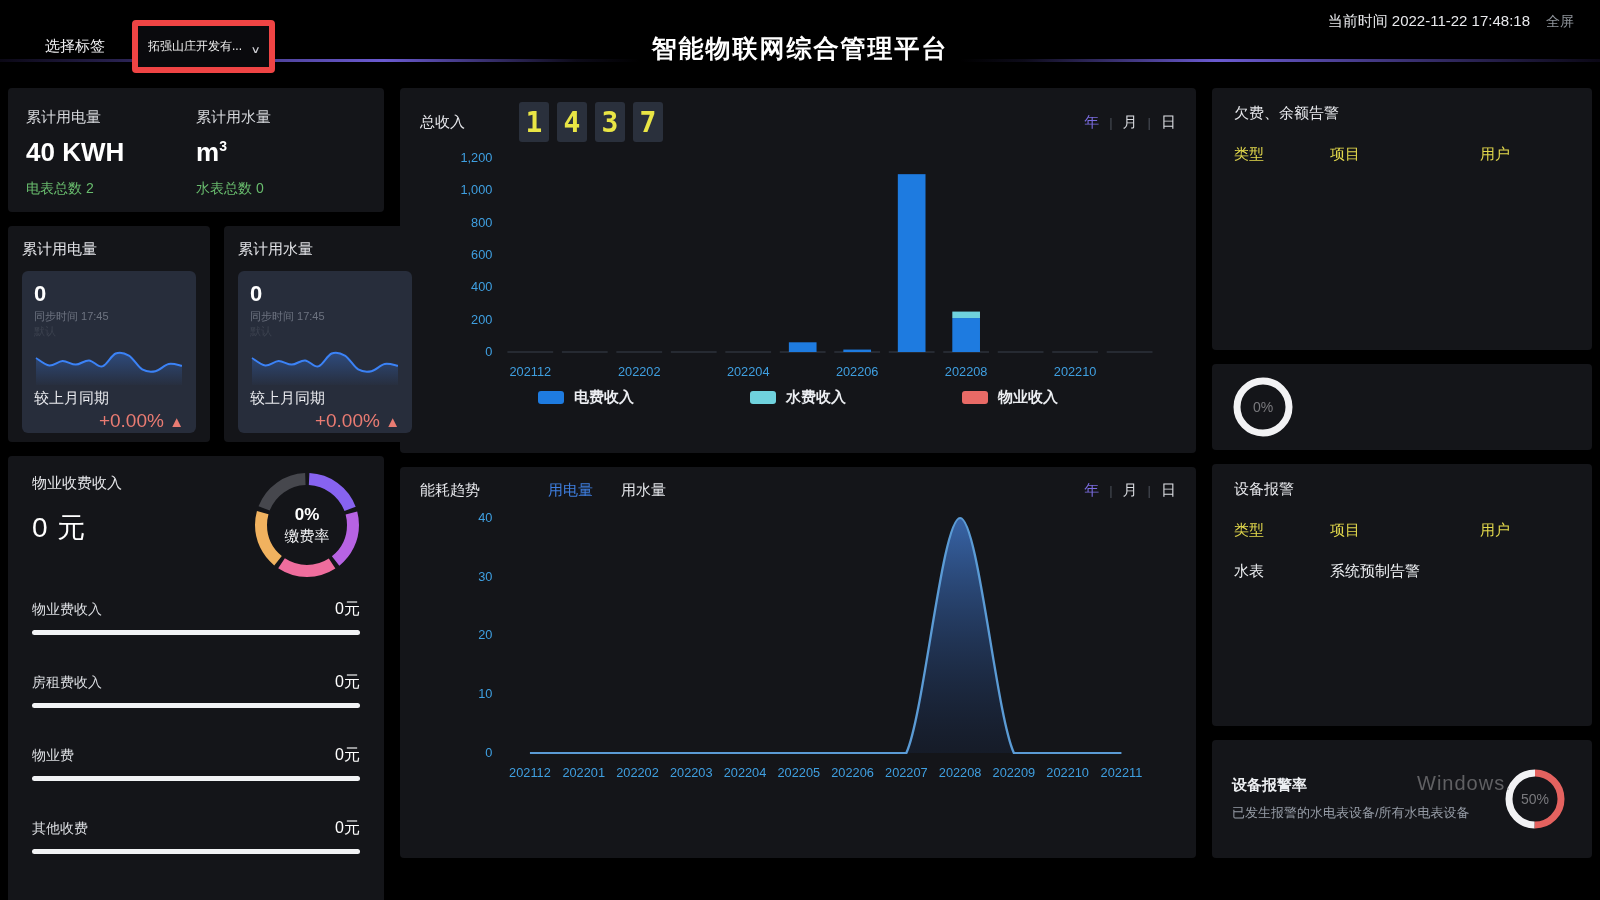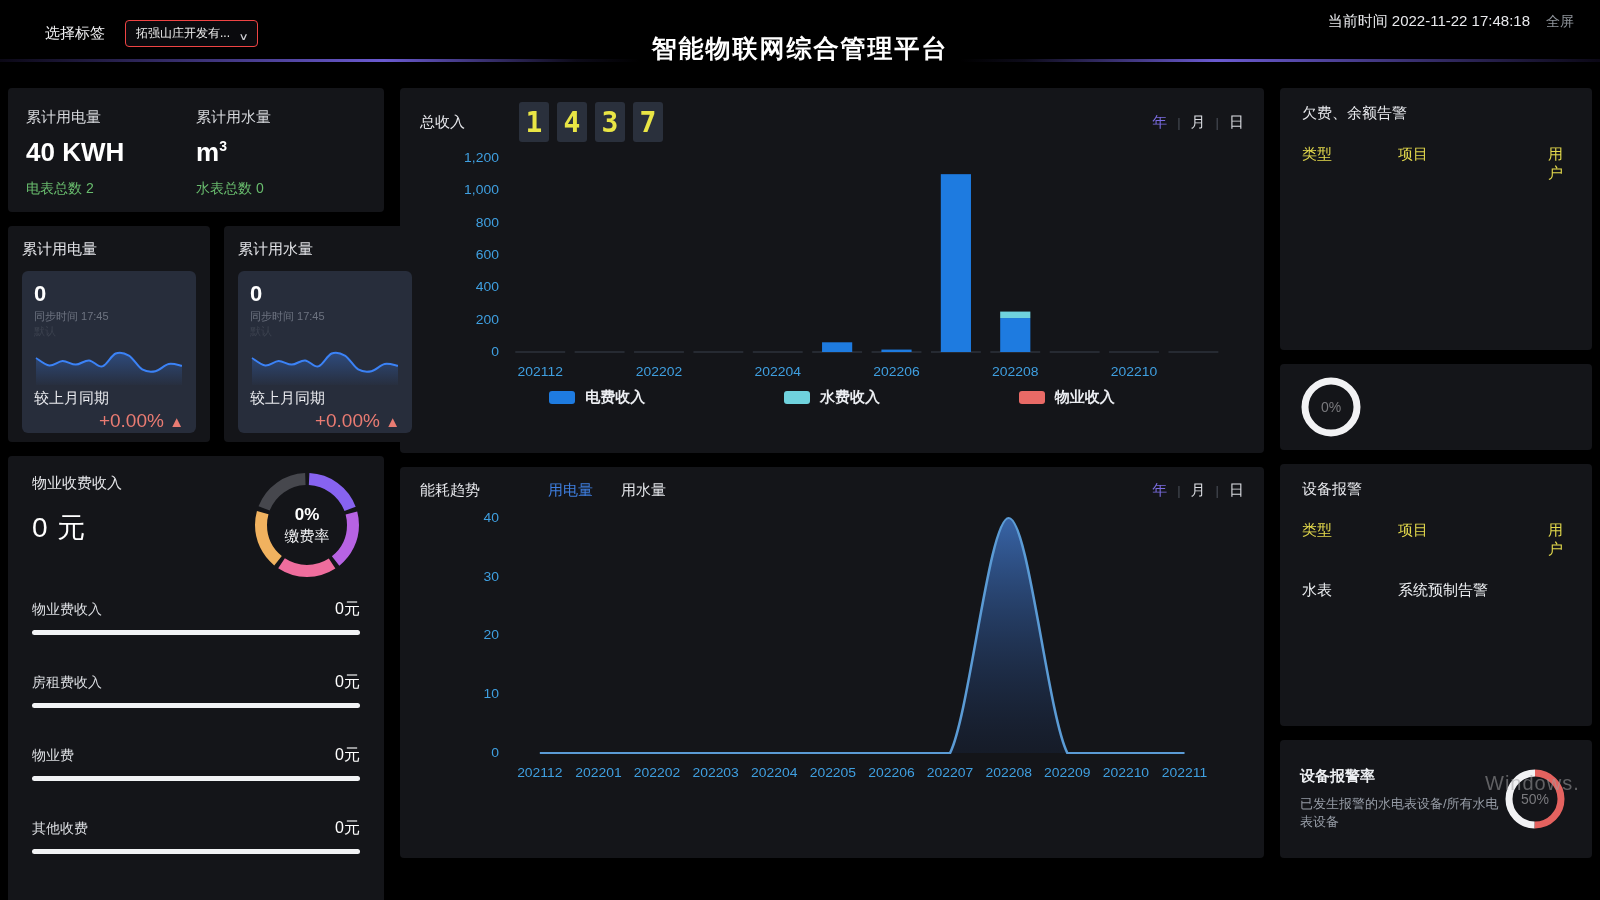--- a/index.html
+++ b/index.html
@@ -4,34 +4,34 @@
 <style>
   * { margin:0; padding:0; box-sizing:border-box; }
   html,body { width:1600px; height:900px; background:#000; overflow:hidden;
     font-family:"Liberation Sans","DejaVu Sans",sans-serif; color:#e8e9ec; }
 
   
   .hdr { position:relative; height:88px; }
   .hdr-line { position:absolute; left:0; right:0; top:59px; height:3px;
     background:linear-gradient(90deg, rgba(70,50,140,.15) 0%, #6a5ad0 24%, rgba(106,90,208,.12) 36%,
       rgba(0,0,0,0) 40%, rgba(0,0,0,0) 60%, rgba(106,90,208,.12) 64%, #6a5ad0 76%, rgba(70,50,140,.15) 100%); }
-  .hdr-left { position:absolute; left:45px; top:20px; display:flex; align-items:center; gap:20px; }
+  .hdr-left { position:absolute; left:45px; top:20px; display:flex; align-items:center; gap:27px; }
   .hdr-left .lbl { font-size:15px; color:#f0f0f2; }
-  .sel { display:flex; align-items:flex-end; gap:10px; border:1px solid #ef4444; border-radius:4px;
-    padding:4px 10px; min-width:118px; font-size:12px; color:#f2f2f2; cursor:pointer; background:#0a0a0d; }
+  .sel { display:flex; align-items:flex-end; gap:10px; border:6px solid #ef4444; border-radius:4px;
+    padding:12px 10px; min-width:118px; font-size:12px; color:#f2f2f2; cursor:pointer; background:#0a0a0d; }
   .sel .chev { font-size:10px; color:#cfcfd4; transform:scaleX(1.4); }
   .hdr-title { position:absolute; left:0; right:0; top:32px; text-align:center;
     font-size:25px; font-weight:bold; letter-spacing:2px; color:#fff; }
   .hdr-right { position:absolute; right:26px; top:12px; font-size:15px; display:flex; align-items:center; gap:16px; }
   .hdr-right .fs { font-size:14px; color:#8f949b; cursor:pointer; }
 
   
   .content { display:flex; gap:16px; padding:0 8px; height:770px; }
   .col { display:flex; flex-direction:column; gap:14px; }
-  .col-left { width:376px; } .col-mid { flex:1; } .col-right { width:312px; }
+  .col-left { width:376px; } .col-mid { flex:1; } .col-right { width:380px; }
   .panel { background:#141519; border-radius:4px; }
 
   
   .p-summary { height:124px; padding:20px 18px; display:grid; grid-template-columns:1fr 1fr; }
   .sum-title { font-size:15px; color:#d8dade; }
   .sum-value { font-size:26px; font-weight:bold; color:#fff; margin-top:10px; }
   .sum-value sup { font-size:14px; }
   .sum-meta { font-size:14px; color:#69bd6e; margin-top:12px; }
 
   

